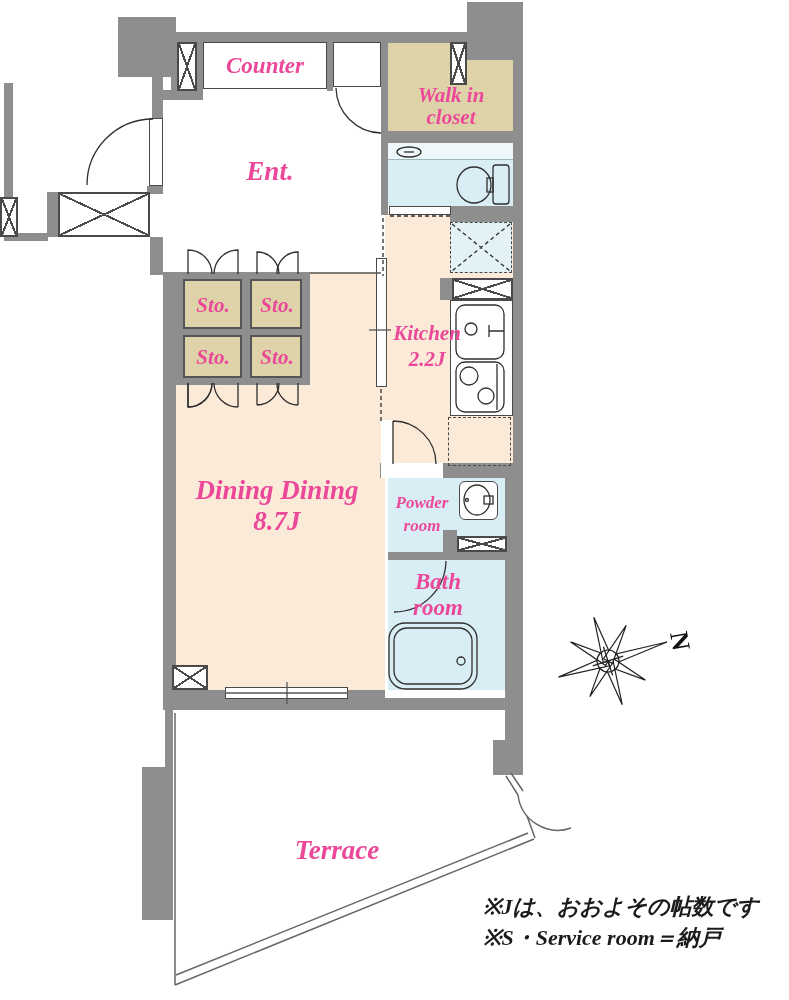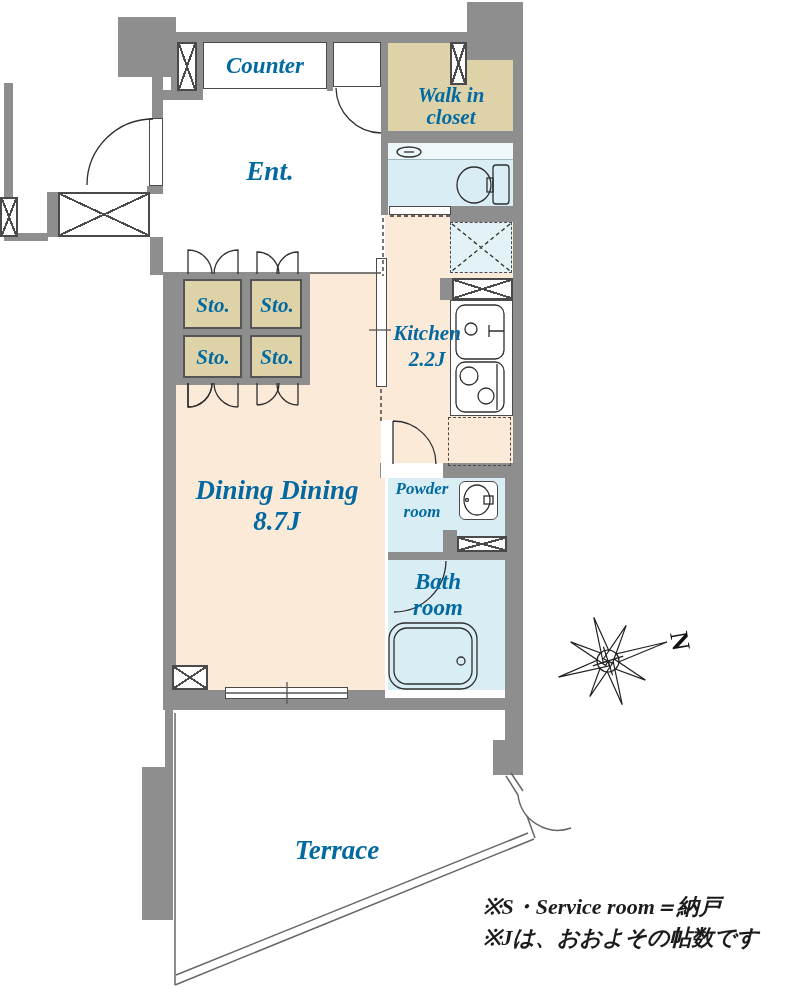--- a/index.html
+++ b/index.html
@@ -8,21 +8,21 @@
   .w{position:absolute;background:#8e8e8e;}
   .room{position:absolute;box-sizing:border-box;}
   .xbox{position:absolute;box-sizing:border-box;border:2px solid #4a4a4a;
     background:
       linear-gradient(to top right, transparent calc(50% - 1px), #4a4a4a calc(50% - 1px), #4a4a4a calc(50% + 1px), transparent calc(50% + 1px)),
       linear-gradient(to bottom right, transparent calc(50% - 1px), #4a4a4a calc(50% - 1px), #4a4a4a calc(50% + 1px), transparent calc(50% + 1px)),
       #ffffff;}
   .whitebox{position:absolute;box-sizing:border-box;background:#fff;border:1.5px solid #4a4a4a;}
   .dashedbox{position:absolute;box-sizing:border-box;border:1.5px dashed #4a4a4a;}
   .label{position:absolute;transform:translate(-50%,-50%);font-family:"Liberation Serif",serif;
-         font-style:italic;font-weight:bold;color:#0369a1;text-align:center;white-space:nowrap;}
+         font-style:italic;font-weight:bold;color:#ec4899;text-align:center;white-space:nowrap;}
   .notes{position:absolute;left:483px;top:891px;font-size:22px;line-height:31px;
          font-weight:bold;font-style:italic;color:#1b1b1b;font-family:"Liberation Serif",serif;}
   svg{position:absolute;left:0;top:0;pointer-events:none;}
   .northtag{position:absolute;left:670px;top:626px;font-size:26px;font-weight:bold;
             font-family:"Liberation Serif",serif;color:#111;transform:rotate(80deg);}
 </style>
 </head>
 <body>
 
 <div id="plan">
@@ -209,30 +209,30 @@
   <div class="label" style="left:213px;top:357px;font-size:21px;">Sto.</div>
   <div class="label" style="left:277px;top:357px;font-size:21px;">Sto.</div>
   <div class="label" style="left:427px;top:346px;font-size:21px;line-height:26px;">
     <span>Kitchen</span><br>
     <span>2.2J</span>
   </div>
   <div class="label" style="left:277px;top:506px;font-size:27px;line-height:31px;">
     <span>Dining Dining</span><br>
     <span>8.7J</span>
   </div>
-  <div class="label" style="left:422px;top:500px;font-size:17px;line-height:23px;">
+  <div class="label" style="left:422px;top:514px;font-size:17px;line-height:23px;">
     <span>Powder</span><br>
     <span>room</span>
   </div>
   <div class="label" style="left:438px;top:595px;font-size:23px;line-height:26px;">
     <span>Bath</span><br>
     <span>room</span>
   </div>
   <div class="label" style="left:337px;top:850px;font-size:27px;">Terrace</div>
 
   <div class="northtag">N</div>
 
   <div class="notes">
+    <div>※Jは、おおよその帖数です</div>
     <div>※S・Service room＝納戸</div>
-    <div>※Jは、おおよその帖数です</div>
   </div>
 
 </div>
 
 </body></html>

